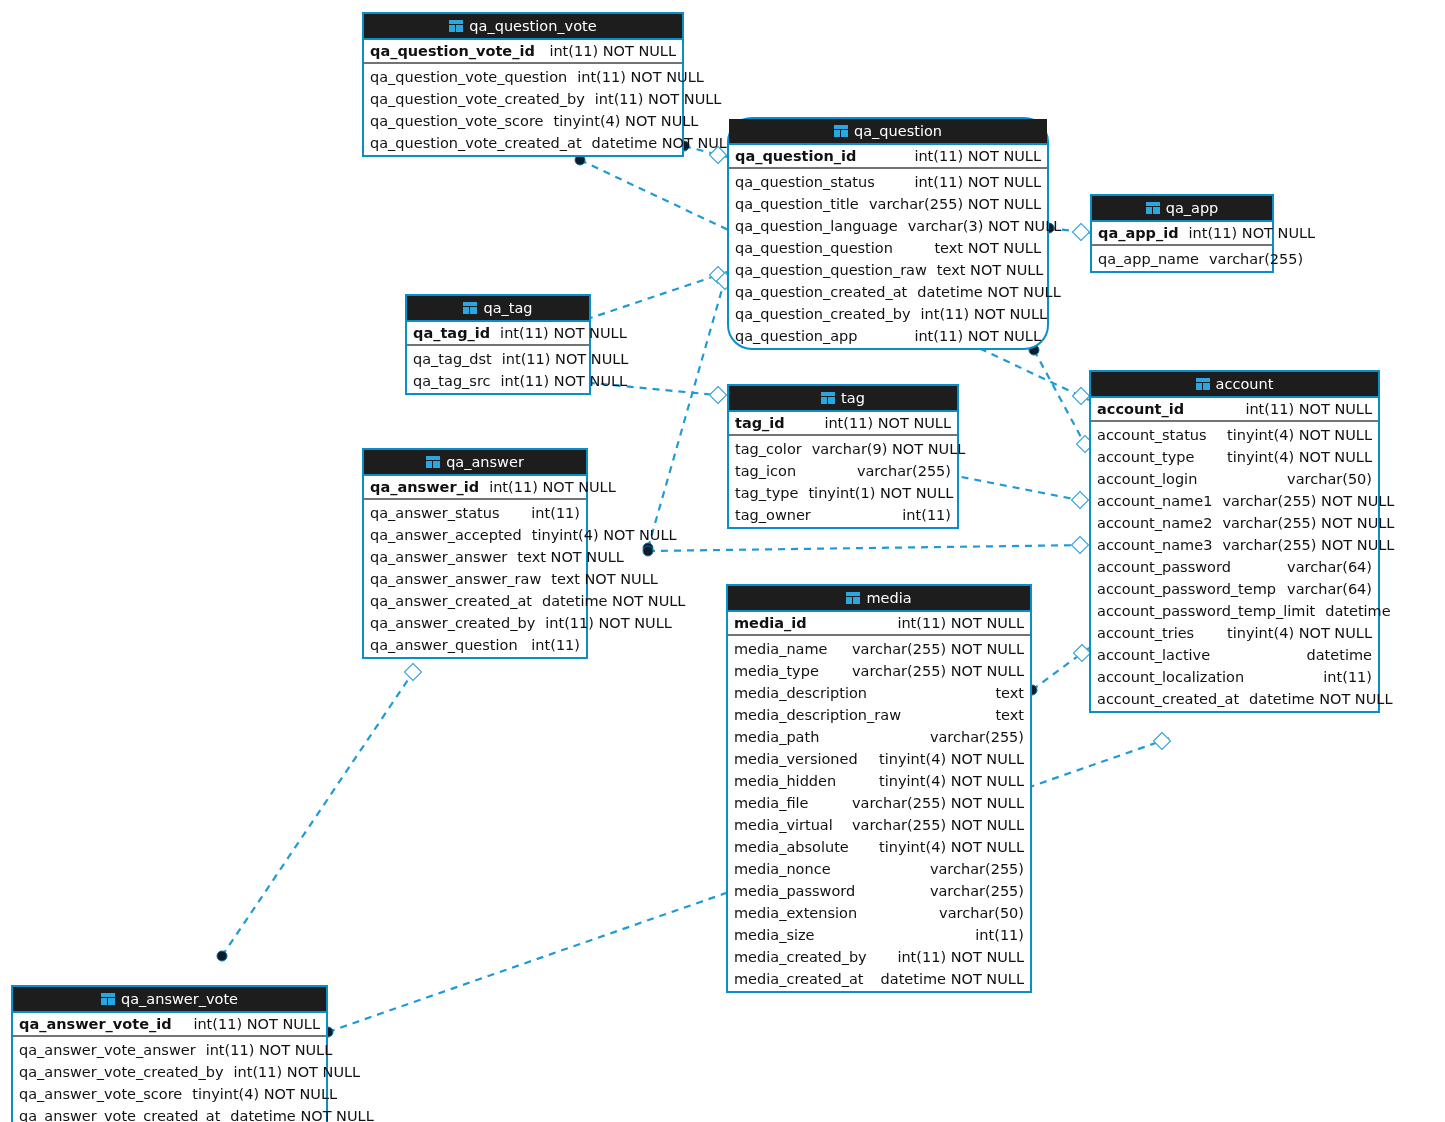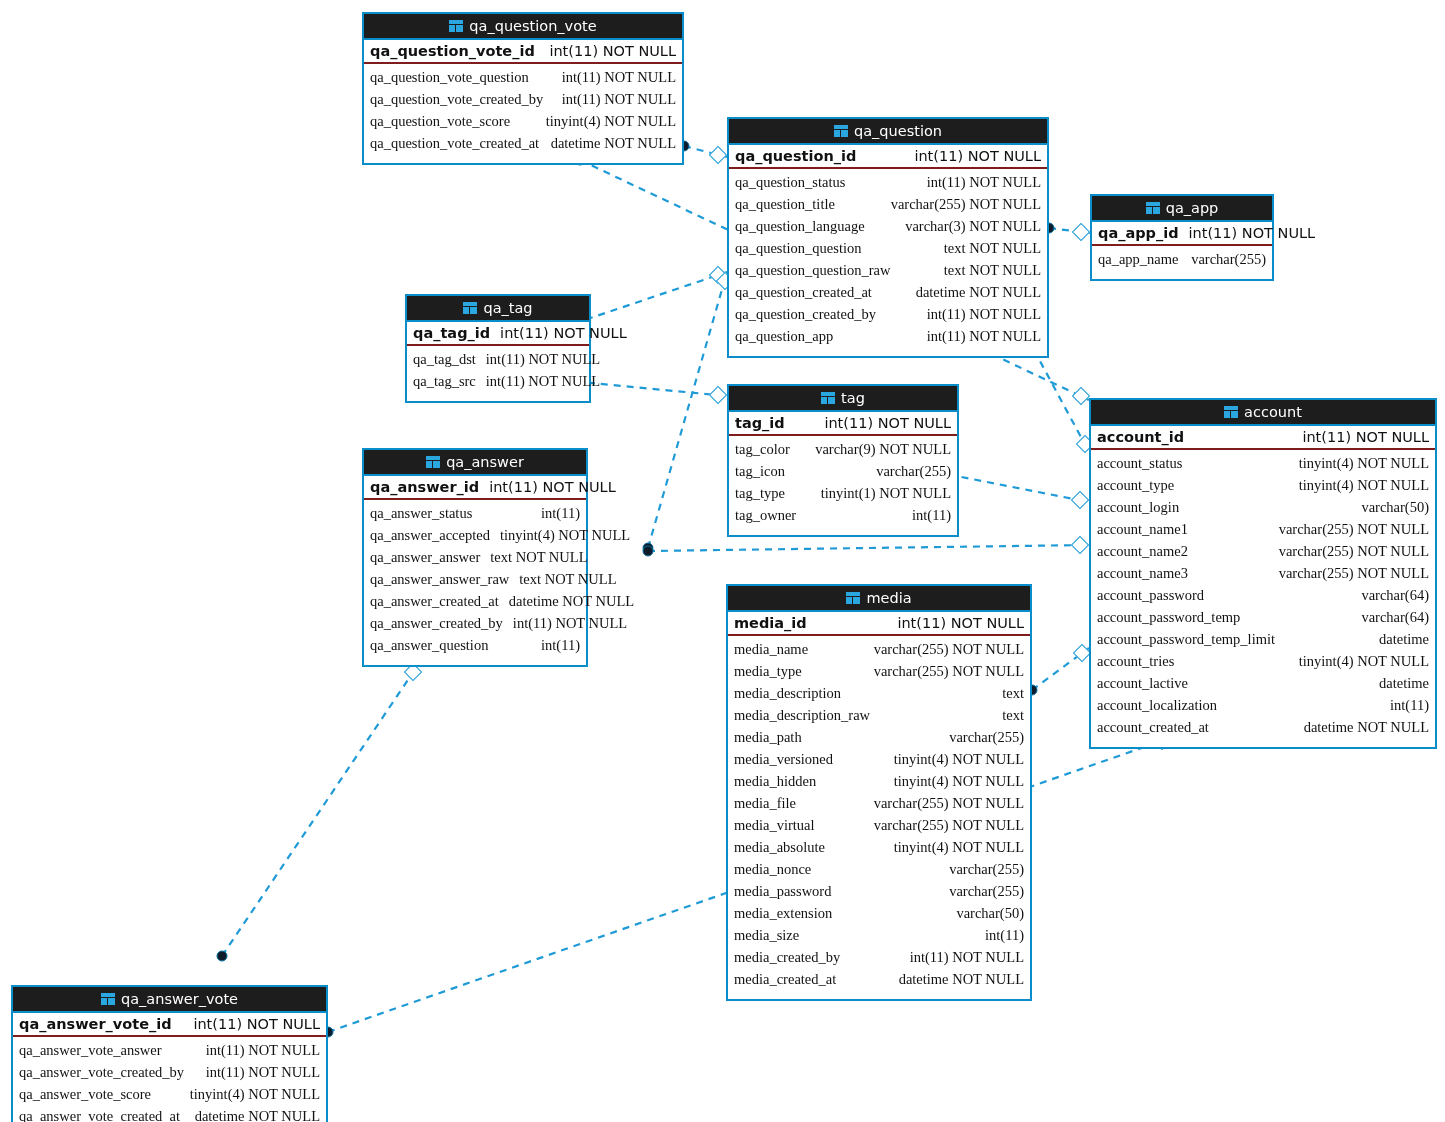--- a/index.html
+++ b/index.html
@@ -11,27 +11,27 @@
   .tbl{position:absolute;background:#ffffff;border:2px solid #0a8ec9;box-sizing:border-box;
        box-shadow:0 0 0 0 rgba(0,0,0,0);}
   .tbl-head{background:#1d1d1d;color:#ffffff;height:24px;line-height:24px;text-align:center;
             font-size:14.5px;white-space:nowrap;display:flex;align-items:center;justify-content:center;gap:6px;}
   .tbl-icon{display:inline-block;width:14px;height:12px;position:relative;flex:0 0 auto;}
   .tbl-icon i{position:absolute;display:block;background:#2aa6e0;}
   .tbl-icon .t{left:0;top:0;width:14px;height:4px;}
   .tbl-icon .bl{left:0;top:5px;width:6px;height:7px;}
   .tbl-icon .br{left:7px;top:5px;width:7px;height:7px;}
 
-  .pk-row{border-top:2px solid #0a8ec9;border-bottom:2px solid #7f1d1d;}
+  .pk-row{border-top:2px solid #0a8ec9;border-bottom:2px solid #737373;}
   .row{display:flex;justify-content:space-between;align-items:center;
        padding:0 6px;height:22px;line-height:22px;font-size:14.5px;color:#111111;white-space:nowrap;}
   .row .nm{padding-right:10px;}
   .row .ty{text-align:right;}
   .pk-row .nm{font-weight:bold;}
-  .body-rows{padding:2px 0 9px 0;font-family:Liberation Serif, serif;}
+  .body-rows{padding:2px 0 1px 0;}
 
   
   .dot{position:absolute;width:9px;height:9px;border-radius:50%;background:#0d1b2a;
        border:1px solid #0a6f9e;transform:translate(-50%,-50%);}
   .dia{position:absolute;width:11px;height:11px;background:#ffffff;border:1.6px solid #1e9ad6;
        transform:translate(-50%,-50%) rotate(45deg);}
 </style>
 </head>
 <body>
 
@@ -99,21 +99,21 @@
         <div class="row">
           <span class="nm">qa_question_vote_score</span>
           <span class="ty">tinyint(4) NOT NULL</span>
         </div>
         <div class="row">
           <span class="nm">qa_question_vote_created_at</span>
           <span class="ty">datetime NOT NULL</span>
         </div>
       </div>
     </div>
-    <div class="tbl" style="left: 727px; top: 117px; width: 322px;">
+    <div class="tbl" style="left: 727px; top: 117px; width: 322px; border-radius: 25px;">
       <div class="tbl-head">
         <span class="tbl-icon">
           <i class="t"></i>
           <i class="bl"></i>
           <i class="br"></i>
         </span>
         <span>qa_question</span>
       </div>
       <div class="row pk-row">
         <span class="nm">qa_question_id</span>
@@ -191,21 +191,21 @@
         <div class="row">
           <span class="nm">qa_tag_dst</span>
           <span class="ty">int(11) NOT NULL</span>
         </div>
         <div class="row">
           <span class="nm">qa_tag_src</span>
           <span class="ty">int(11) NOT NULL</span>
         </div>
       </div>
     </div>
-    <div class="tbl" style="left: 1089px; top: 370px; width: 348px; margin-top: 28px;">
+    <div class="tbl" style="left: 1089px; top: 370px; width: 291px;">
       <div class="tbl-head">
         <span class="tbl-icon">
           <i class="t"></i>
           <i class="bl"></i>
           <i class="br"></i>
         </span>
         <span>account</span>
       </div>
       <div class="row pk-row">
         <span class="nm">account_id</span>

